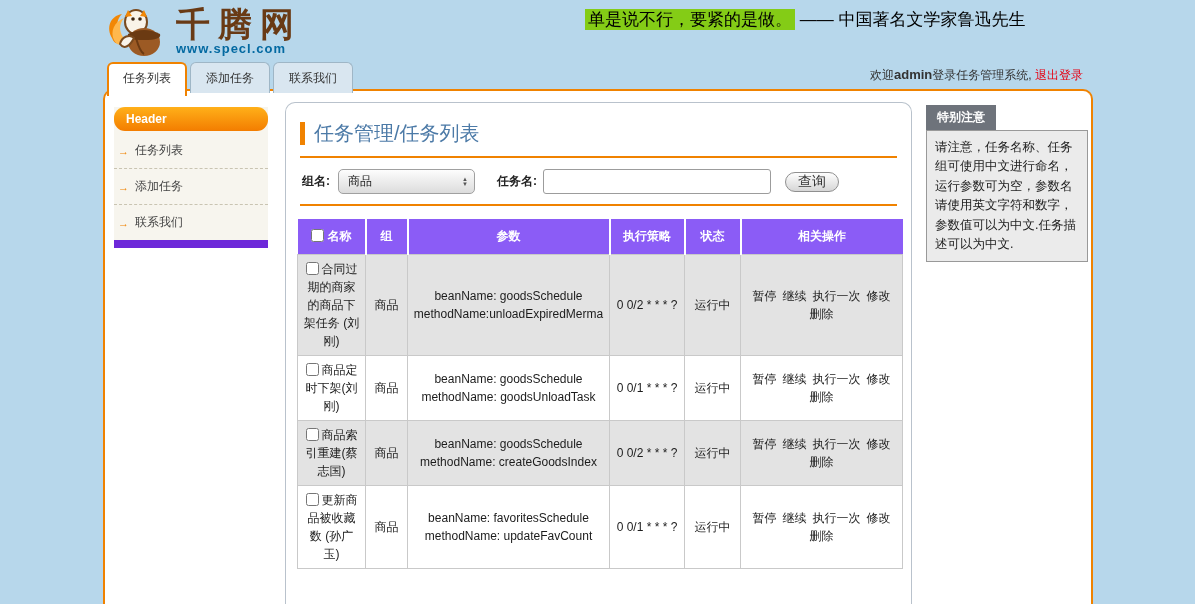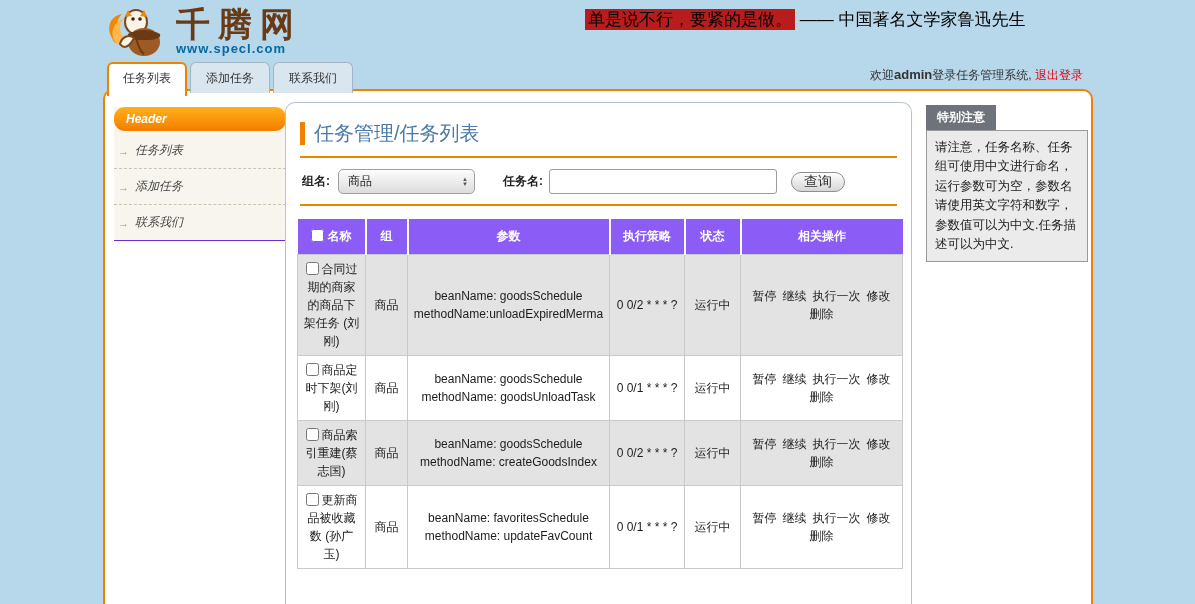--- a/index.html
+++ b/index.html
@@ -11,40 +11,40 @@
     overflow:hidden;
     color:#222;
   }
   
   .logo { position:absolute; left:106px; top:4px; display:flex; align-items:center; }
   .logo svg { width:64px; height:56px; }
   .logo-text { margin-left:6px; }
   .logo-title { font-size:34px; font-weight:bold; color:#693a15; letter-spacing:8px; line-height:30px; }
   .logo-sub { font-size:13px; font-weight:bold; color:#0369a1; letter-spacing:1px; margin-top:2px; }
   .quote { position:absolute; left:585px; top:8px; font-size:17px; color:#000; white-space:nowrap; }
-  .quote .hl { background:#b91c1c; padding:1px 3px; }
+  .quote .hl { background:#84cc16; padding:1px 3px; }
   .welcome { position:absolute; top:67px; right:112px; font-size:12px; color:#333; }
   .welcome b { font-size:13px; }
   .logout { color:#e60012; text-decoration:none; cursor:pointer; }
   
   .tabs { position:absolute; left:107px; top:62px; display:flex; gap:3px; z-index:5; }
   .tab {
     font-size:12px; color:#333; padding:7px 15px 6px;
     background:#d9e6f0; border:1px solid #9fb6c6; border-bottom:none;
     border-radius:6px 6px 0 0; cursor:pointer;
   }
   .tab.active { background:#fff; border:2px solid #f08200; border-bottom:none; padding:6px 14px 8px; margin-bottom:-3px; }
   
   .container {
     position:absolute; left:103px; top:89px; width:990px; bottom:0;
     background:#fff; border:2px solid #f08200; border-bottom:none;
     border-radius:10px 10px 0 0;
   }
   
-  .side { position:absolute; left:9px; top:16px; width:172px; background:#f7f5ee; border-bottom:1px solid #6d28d9;font-style:italic; }
+  .side { position:absolute; left:9px; top:16px; width:154px; background:#f7f5ee; border-bottom:8px solid #6d28d9; }
   .side-header {
     background:linear-gradient(#ffb019,#f37d00); color:#fff; font-weight:bold; font-size:12px;
     border-radius:11px; padding:5px 12px; margin:0 0 2px 0;
   }
   .side-item { display:flex; align-items:center; gap:6px; padding:9px 6px 9px 4px; font-size:12px; color:#444; cursor:pointer; }
   .side-item.dashed { border-bottom:1px dashed #c9c4b2; }
   .arrow-ico { color:#f08200; font-weight:bold; font-size:11px; }
   
   .panel {
     position:absolute; left:180px; top:11px; width:627px; bottom:-2px;
@@ -55,21 +55,21 @@
   .title-text { color:#4c7aa7; font-size:20px; padding-left:9px; }
   .hr-orange { border:none; border-top:2px solid #f08200; margin:9px 14px 0; }
   .filter-row { display:flex; align-items:center; margin:11px 16px 10px; font-size:12px; }
   .flabel { font-weight:bold; color:#222; }
   .select {
     margin-left:8px; width:137px; height:25px; display:flex; align-items:center; justify-content:space-between;
     background:linear-gradient(#fdfdfd,#dcdcdc); border:1px solid #a0a0a0; border-radius:5px; cursor:pointer;
   }
   .select-value { padding-left:9px; font-size:12px; color:#222; }
   .spinner { display:flex; flex-direction:column; line-height:5px; font-size:6px; color:#555; padding-right:6px; }
-  .flabel2 { margin-left:28px; }
+  .flabel2 { margin-left:22px; }
   .text-input { margin-left:6px; width:228px; height:25px; border:1px solid #9c9c9c; border-radius:3px; padding:0 5px; font-size:12px; }
   .btn {
     background:linear-gradient(#fefefe,#d6d6d6); border:1px solid #8f8f8f; border-radius:12px;
     font-size:14px; color:#333; padding:0 12px; cursor:pointer; font-family:inherit;
   }
   .btn-query { margin-left:14px; }
   
   table { border-collapse:collapse; margin:13px 11px 0; width:605px; font-size:12px; table-layout:fixed; }
   th {
     background:#8b5cf6; color:#fff; font-weight:bold; padding:9px 2px;

